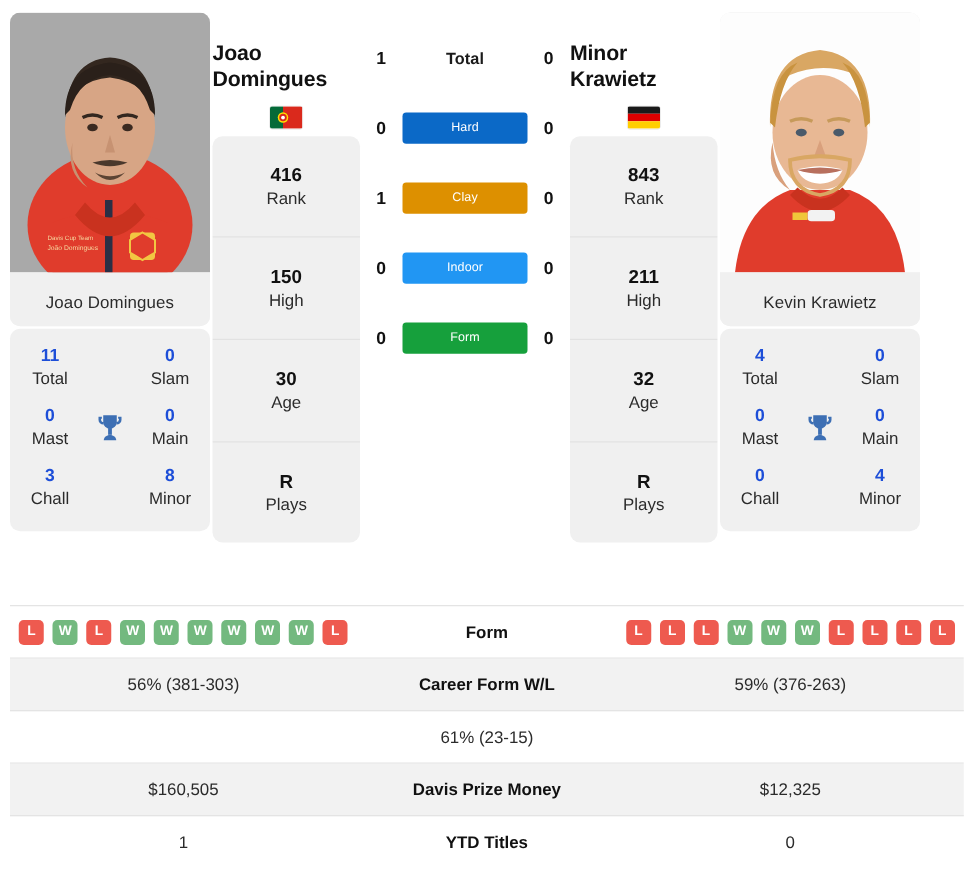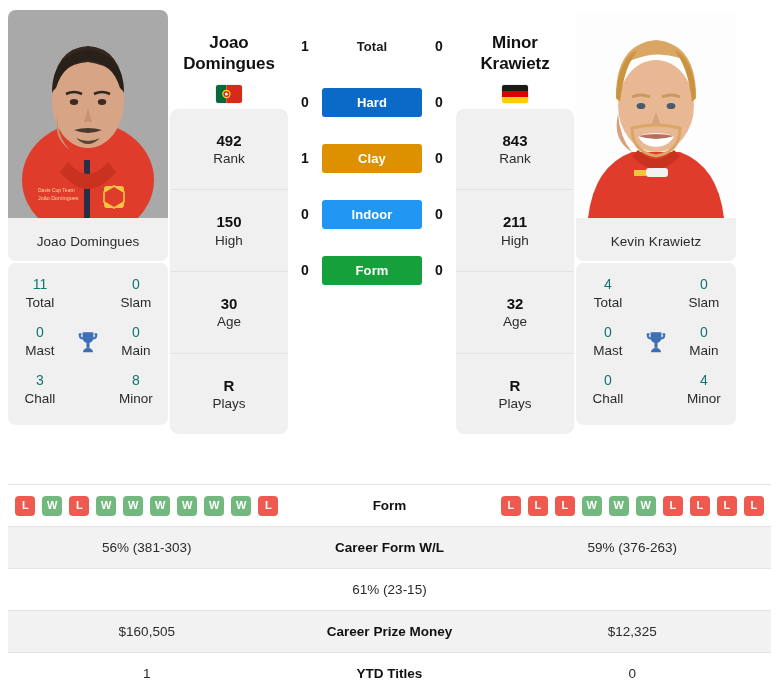--- a/index.html
+++ b/index.html
@@ -50,29 +50,29 @@
     padding:8px 6px 12px 6px;
     box-sizing:border-box;
   }
   .titles-grid{
     display:grid;
     grid-template-columns:1fr 44px 1fr;
     align-items:center;
     row-gap:2px;
   }
   .tstat{text-align:center;padding:5px 0 6px 0;}
-  .tstat .num{font-size:14px;font-weight:normal;color:#0f766e;line-height:1.25;}
+  .tstat .num{font-size:14px;font-weight:bold;color:#1d4ed8;line-height:1.25;}
   .tstat .lbl{font-size:13.5px;color:#2b2b2b;line-height:1.3;}
   .trophy{display:flex;align-items:center;justify-content:center;}
   .trophy svg{width:26px;height:26px;display:block;}
 
   
   .info-col{width:118px;flex:0 0 118px;margin:0 2px;}
   .pname{
-    text-align:center;
+    text-align:left;
     font-size:17px;
     font-weight:bold;
     line-height:1.25;
     color:#111;
     padding-top:22px;
     letter-spacing:-.1px;
   }
   .flagwrap{display:flex;justify-content:center;margin-top:10px;margin-bottom:6px;}
   .flag{width:26px;height:18px;border-radius:2px;overflow:hidden;display:block;box-shadow:0 0 0 .5px rgba(0,0,0,.12);}
   .flag svg{display:block;width:26px;height:18px;}
@@ -107,22 +107,22 @@
     width:26px;
     text-align:center;
     font-size:14px;
     font-weight:bold;
     color:#111;
   }
   .badge{
     width:100px;
     text-align:center;
     color:#ffffff;
-    font-size:13px;
-    font-weight:bold;
+    font-size:10px;
+    font-weight:normal;
     padding:7px 0;
     border-radius:3px;
     letter-spacing:.1px;
   }
   .badge.plain{
     color:#1b1b1b;
     background:transparent;
     font-weight:bold;
     font-size:13px;
   }
@@ -259,21 +259,21 @@
             <rect x="0" y="0" width="10.4" height="18" fill="#046a38"></rect>
             <rect x="10.4" y="0" width="15.6" height="18" fill="#da291c"></rect>
             <circle cx="10.4" cy="9" r="4.2" fill="#ffe000"></circle>
             <circle cx="10.4" cy="9" r="3" fill="#da291c"></circle>
             <circle cx="10.4" cy="9" r="1.5" fill="#fff"></circle>
           </svg>
         </span>
       </div>
       <div class="info-card">
         <div class="info-row">
-          <div class="num">492</div>
+          <div class="num">416</div>
           <div class="lbl">Rank</div>
         </div>
         <div class="info-row">
           <div class="num">150</div>
           <div class="lbl">High</div>
         </div>
         <div class="info-row">
           <div class="num">30</div>
           <div class="lbl">Age</div>
         </div>
@@ -456,21 +456,21 @@
       <div class="tcell mid">Career Form W/L</div>
       <div class="tcell">59% (376-263)</div>
     </div>
 
     <div class="trow">
       <div class="tcell">61% (23-15)</div>
     </div>
 
     <div class="trow shade">
       <div class="tcell">$160,505</div>
-      <div class="tcell mid">Career Prize Money</div>
+      <div class="tcell mid">Davis Prize Money</div>
       <div class="tcell">$12,325</div>
     </div>
 
     <div class="trow last">
       <div class="tcell">1</div>
       <div class="tcell mid">YTD Titles</div>
       <div class="tcell">0</div>
     </div>
   </div>
 </div>

